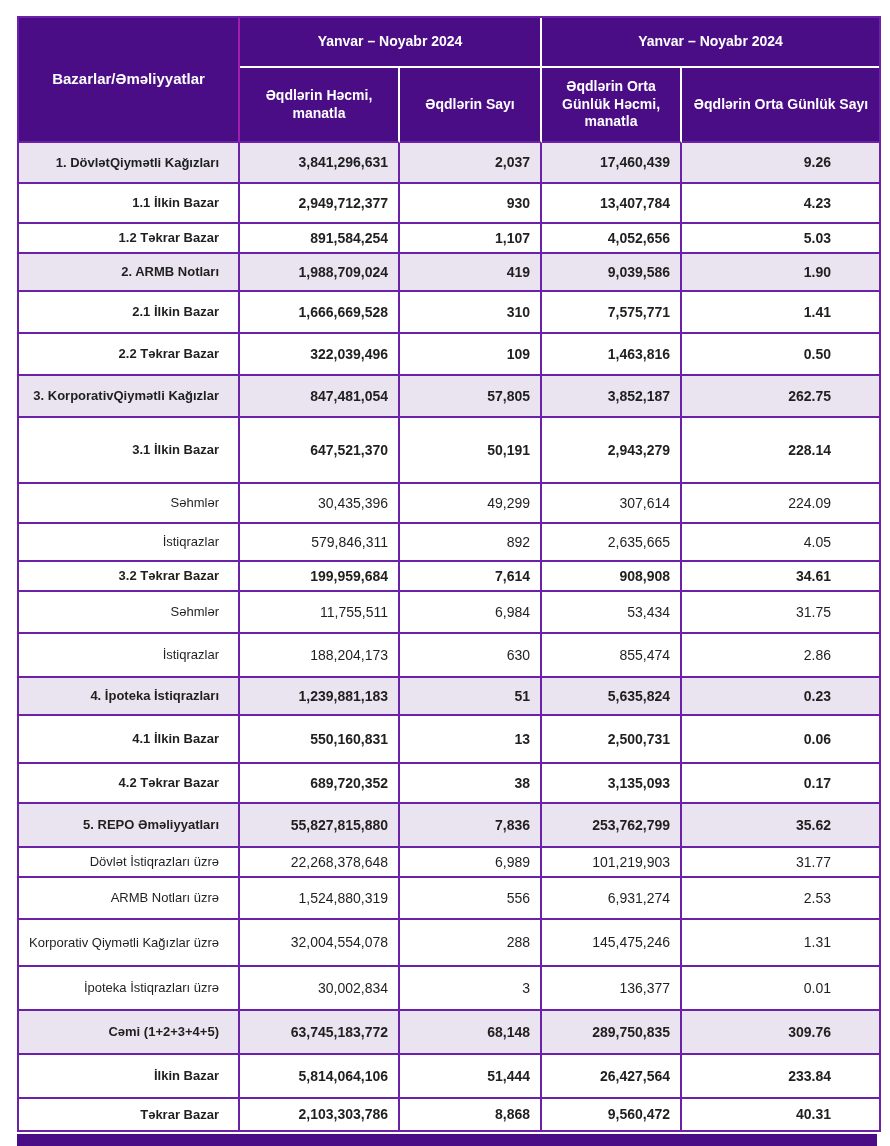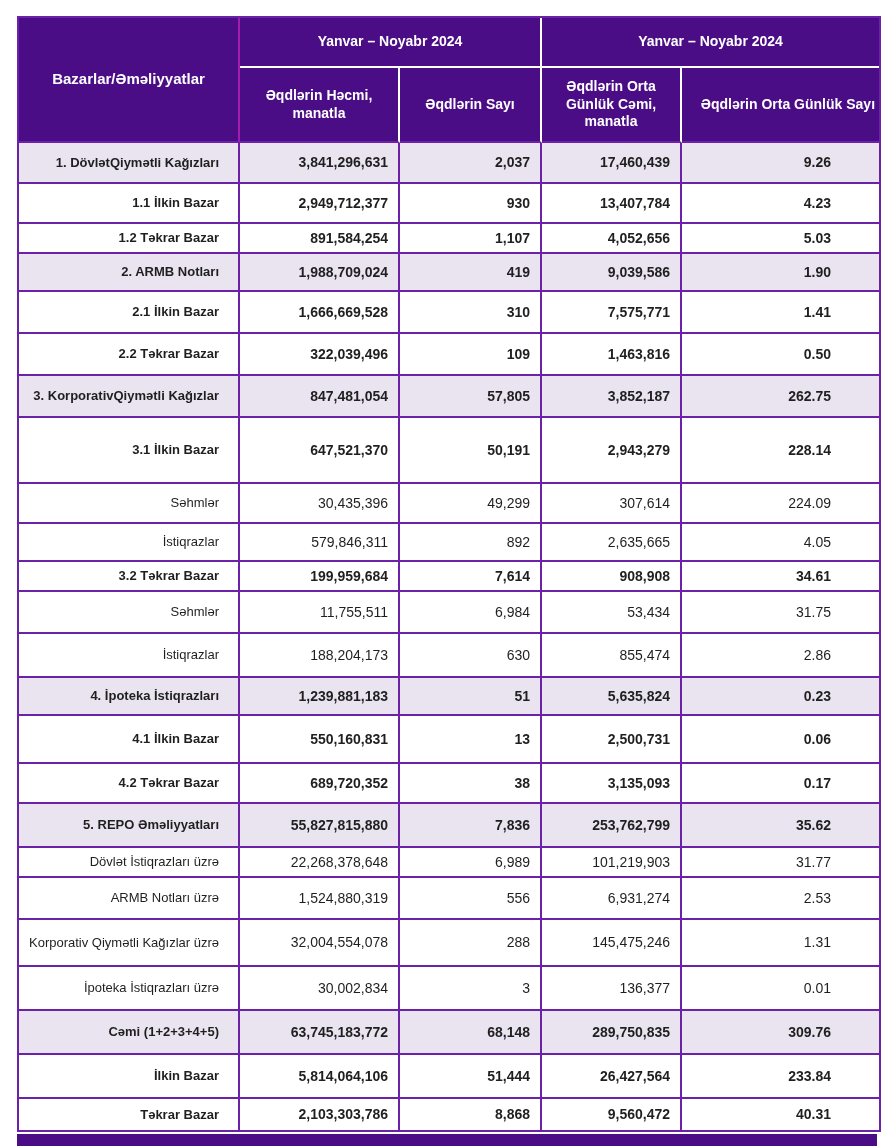--- a/index.html
+++ b/index.html
@@ -26,21 +26,21 @@
     font-weight:bold;font-size:14px;line-height:1.25;
     vertical-align:middle;padding:3px 4px;
     overflow:hidden;
   }
   thead tr.h1{height:50px;}
   thead tr.h2{height:75px;}
   th.h-corner{border-right:2px solid #a21caf;border-bottom:2px solid var(--border);font-size:15px;}
   th.h-period1{border-right:2px solid #fff;border-bottom:2px solid #fff;}
   th.h-period2{border-bottom:2px solid #fff;}
   tr.h2 th{border-right:2px solid #fff;border-bottom:2px solid var(--border);}
-  tr.h2 th:last-child{border-right:0;white-space:nowrap;text-align:right;padding-left:5px;}
+  tr.h2 th:last-child{border-right:0;white-space:nowrap;text-align:center;padding-left:5px;}
   
   tbody td{
     background:#fff;color:var(--text);
     font-size:14px;line-height:1.2;vertical-align:middle;
     border-right:2px solid var(--border);border-bottom:2px solid var(--border);
     padding:2px 10px 2px 4px;text-align:right;
     font-variant-numeric:tabular-nums;overflow:hidden;
   }
   tbody td:first-child{
     text-align:right;white-space:nowrap;padding:2px 19px 2px 4px;font-size:13px;
@@ -70,21 +70,21 @@
     </colgroup>
     <thead>
       <tr class="h1">
         <th rowspan="2" class="h-corner">Bazarlar/Əməliyyatlar</th>
         <th colspan="2" class="h-period1">Yanvar – Noyabr 2024</th>
         <th colspan="2" class="h-period2">Yanvar – Noyabr 2024</th>
       </tr>
       <tr class="h2">
         <th>Əqdlərin Həcmi, manatla</th>
         <th>Əqdlərin Sayı</th>
-        <th>Əqdlərin Orta Günlük Cəmi, manatla</th>
+        <th>Əqdlərin Orta Günlük Həcmi, manatla</th>
         <th>Əqdlərin Orta Günlük Sayı</th>
       </tr>
     </thead>
     <tbody id="table-body">
         <tr class="section" style="height: 41px;">
           <td>1. DövlətQiymətli Kağızları</td>
           <td>3,841,296,631</td>
           <td>2,037</td>
           <td>17,460,439</td>
           <td>9.26</td>

